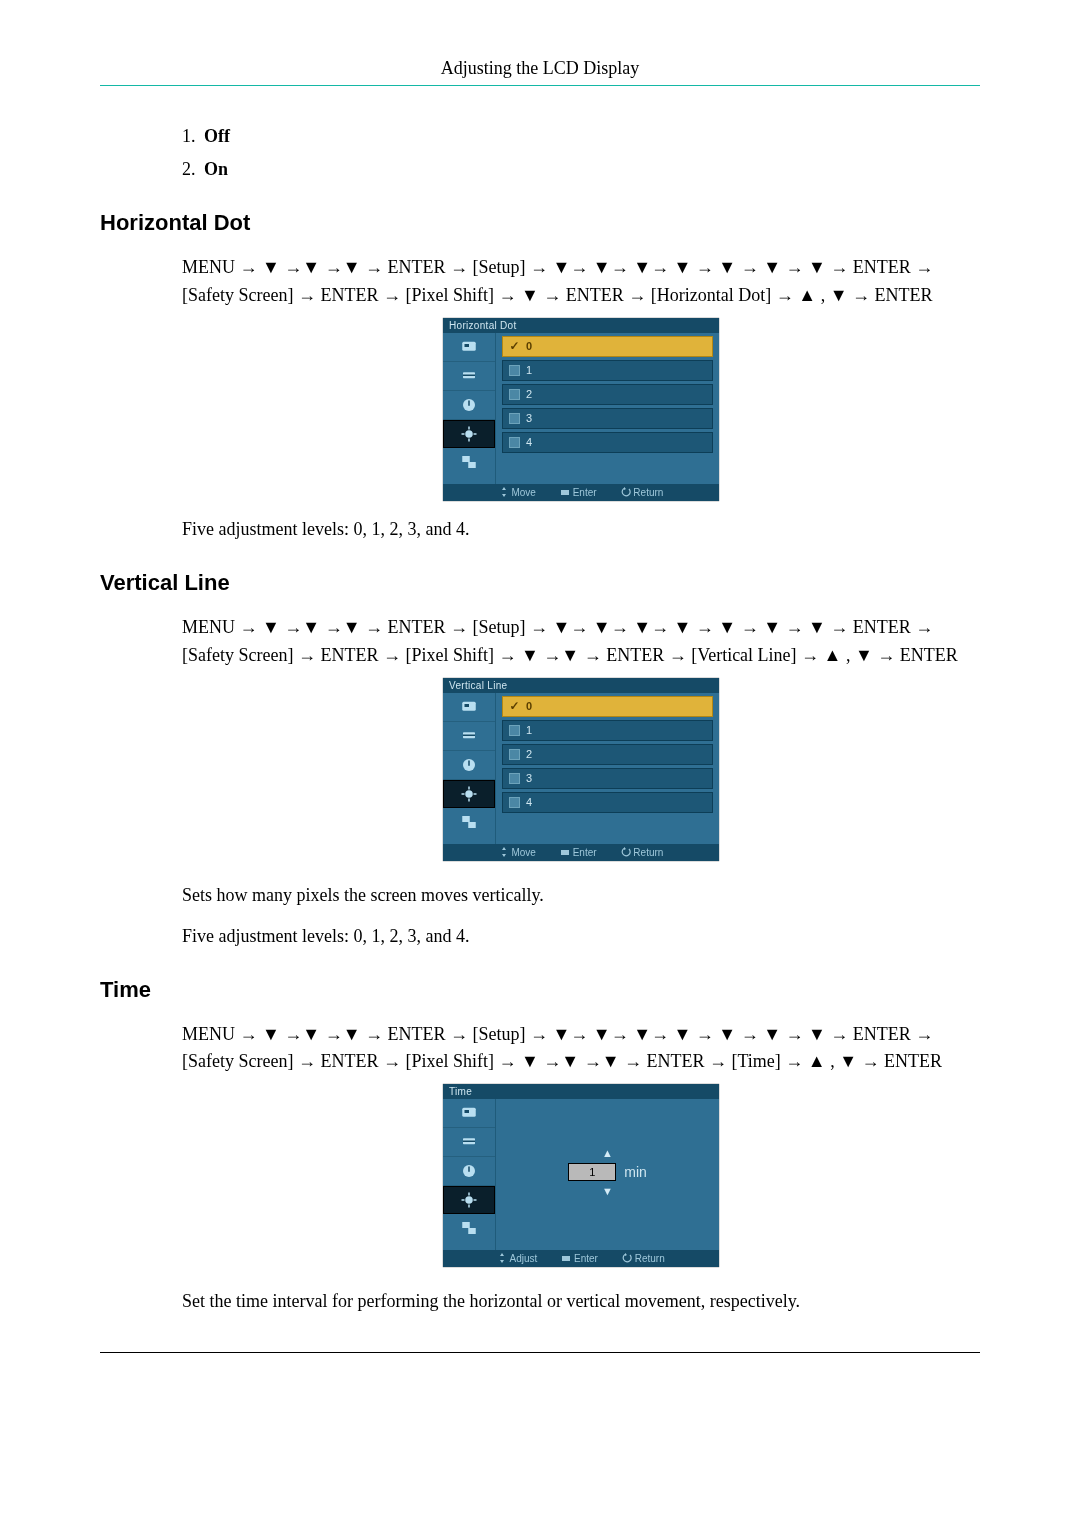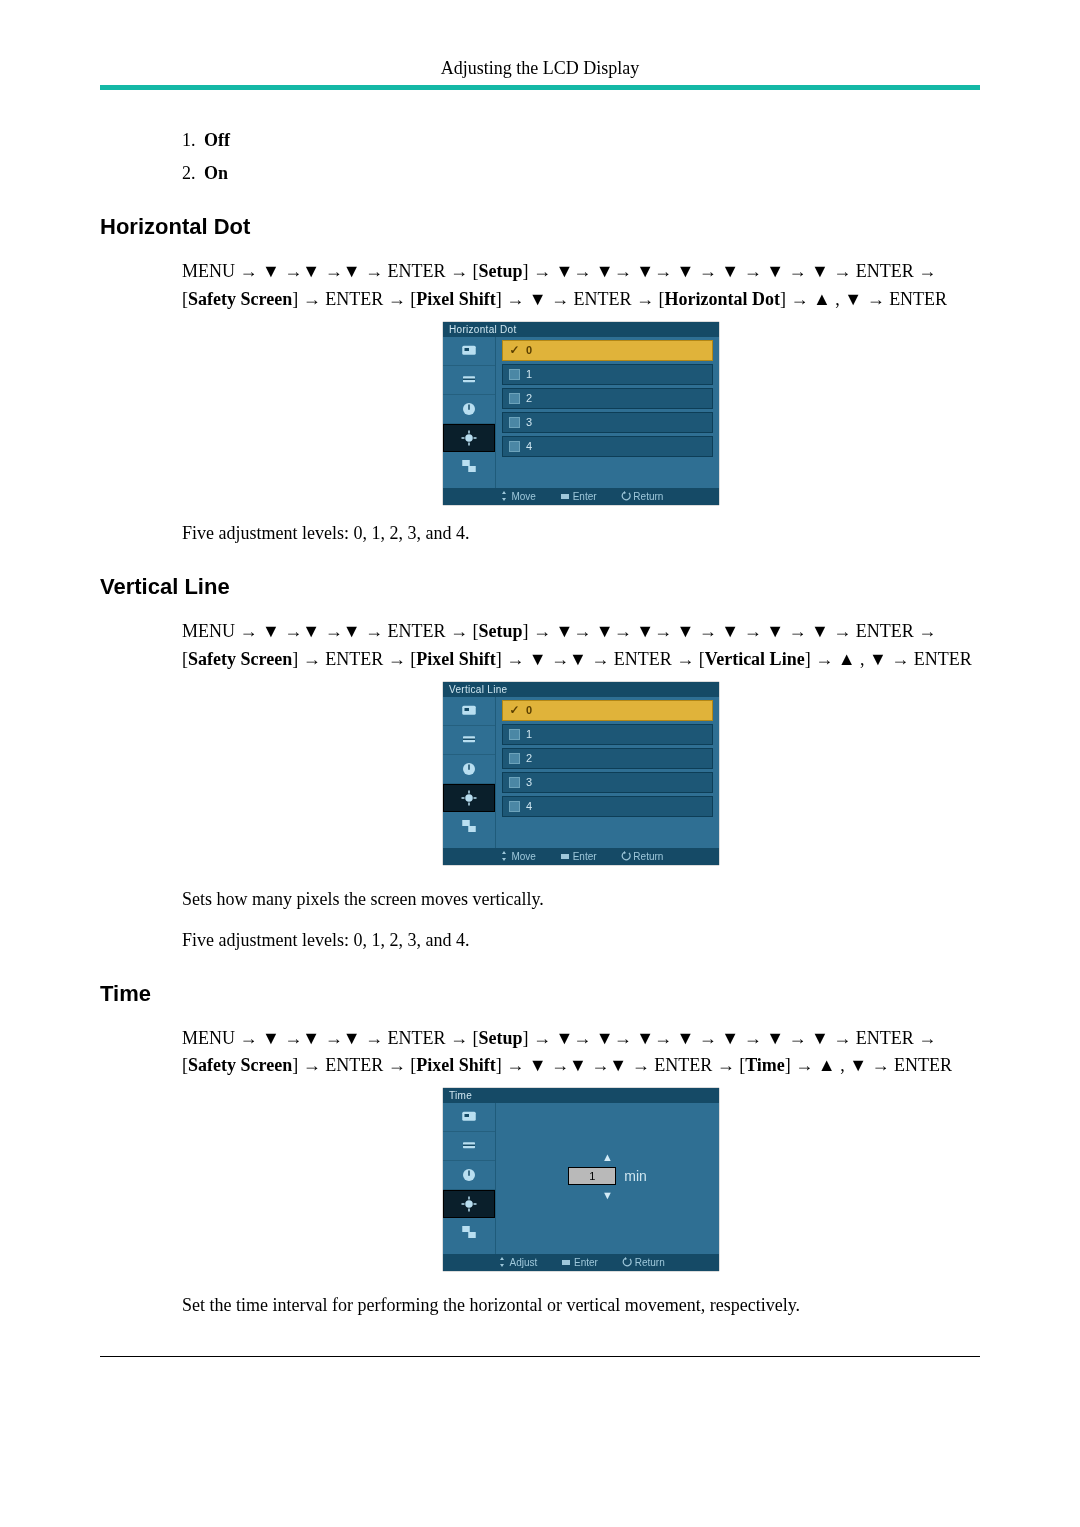--- a/index.html
+++ b/index.html
@@ -15,21 +15,21 @@
     min-height: 1527px;
     margin: 0 auto;
     box-sizing: border-box;
     padding: 58px 100px 30px 100px;
     position: relative;
   }
   .header-line {
     text-align: center;
     font-size: 18px;
     padding-bottom: 6px;
-    border-bottom: 5px solid #14b8a6;
+    border-bottom: 1px solid #14b8a6;
     margin-bottom: 40px;
   }
   .list-block {
     margin-left: 82px;
     margin-bottom: 30px;
   }
   .list-block .li {
     margin-bottom: 12px;
   }
   .list-block .num { margin-right: 4px; }
@@ -41,21 +41,21 @@
     margin: 22px 0 18px 0;
   }
   .indent-block {
     margin-left: 82px;
     margin-right: 0;
   }
   .nav-path {
     line-height: 1.55;
     margin-bottom: 8px;
   }
-  .nav-path .b { font-weight: bold; }
+  .nav-path .b { font-weight: normal; }
   .desc {
     margin-top: 24px;
     margin-bottom: 20px;
   }
   .desc2 {
     margin-bottom: 30px;
   }
   .footer-line {
     border-top: 1px solid #000;
     margin-top: 40px;

